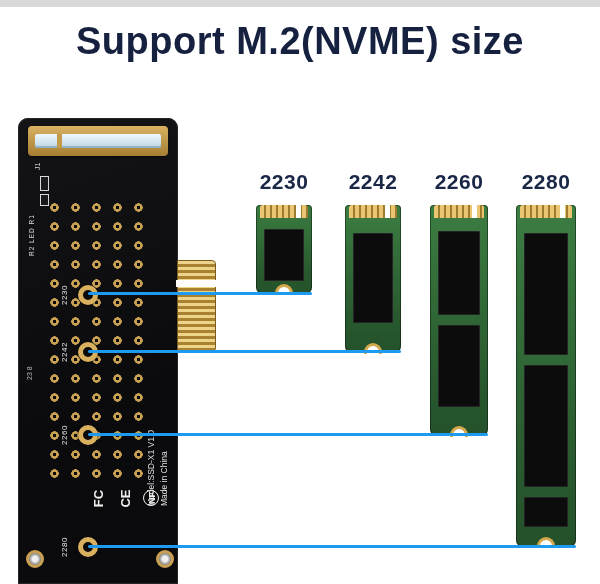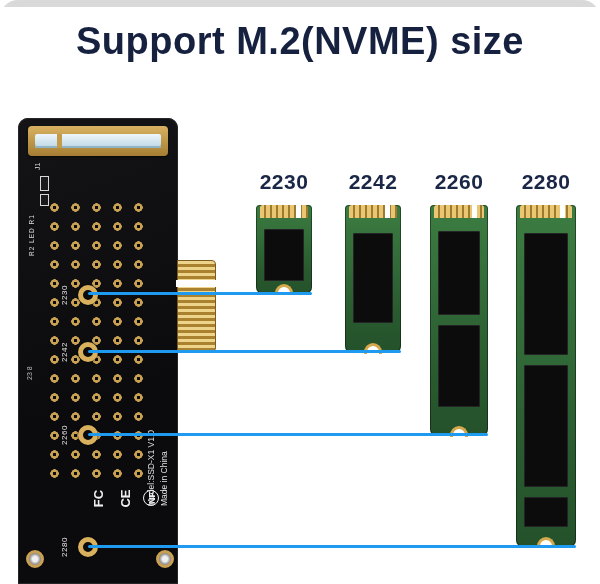--- a/index.html
+++ b/index.html
@@ -1,19 +1,18 @@
 <!DOCTYPE html>
 <html><head>
 <meta charset="utf-8">
 <style>
   html,body{margin:0;padding:0;background:#ffffff;}
   .stage{
     position:relative;width:600px;height:584px;background:#ffffff;overflow:hidden;
     font-family:"Liberation Sans",sans-serif;
-    border-radius:18px;
   }
   .top-strip{position:absolute;left:0;top:0;width:600px;height:7px;background:#d9d9d9;}
   .title{
     position:absolute;left:0;top:20px;width:600px;margin:0;text-align:center;
     font-size:38px;font-weight:800;color:#16213f;letter-spacing:.5px;
   }
 
   
   .pcb{
     position:absolute;left:18px;top:118px;width:160px;height:466px;

